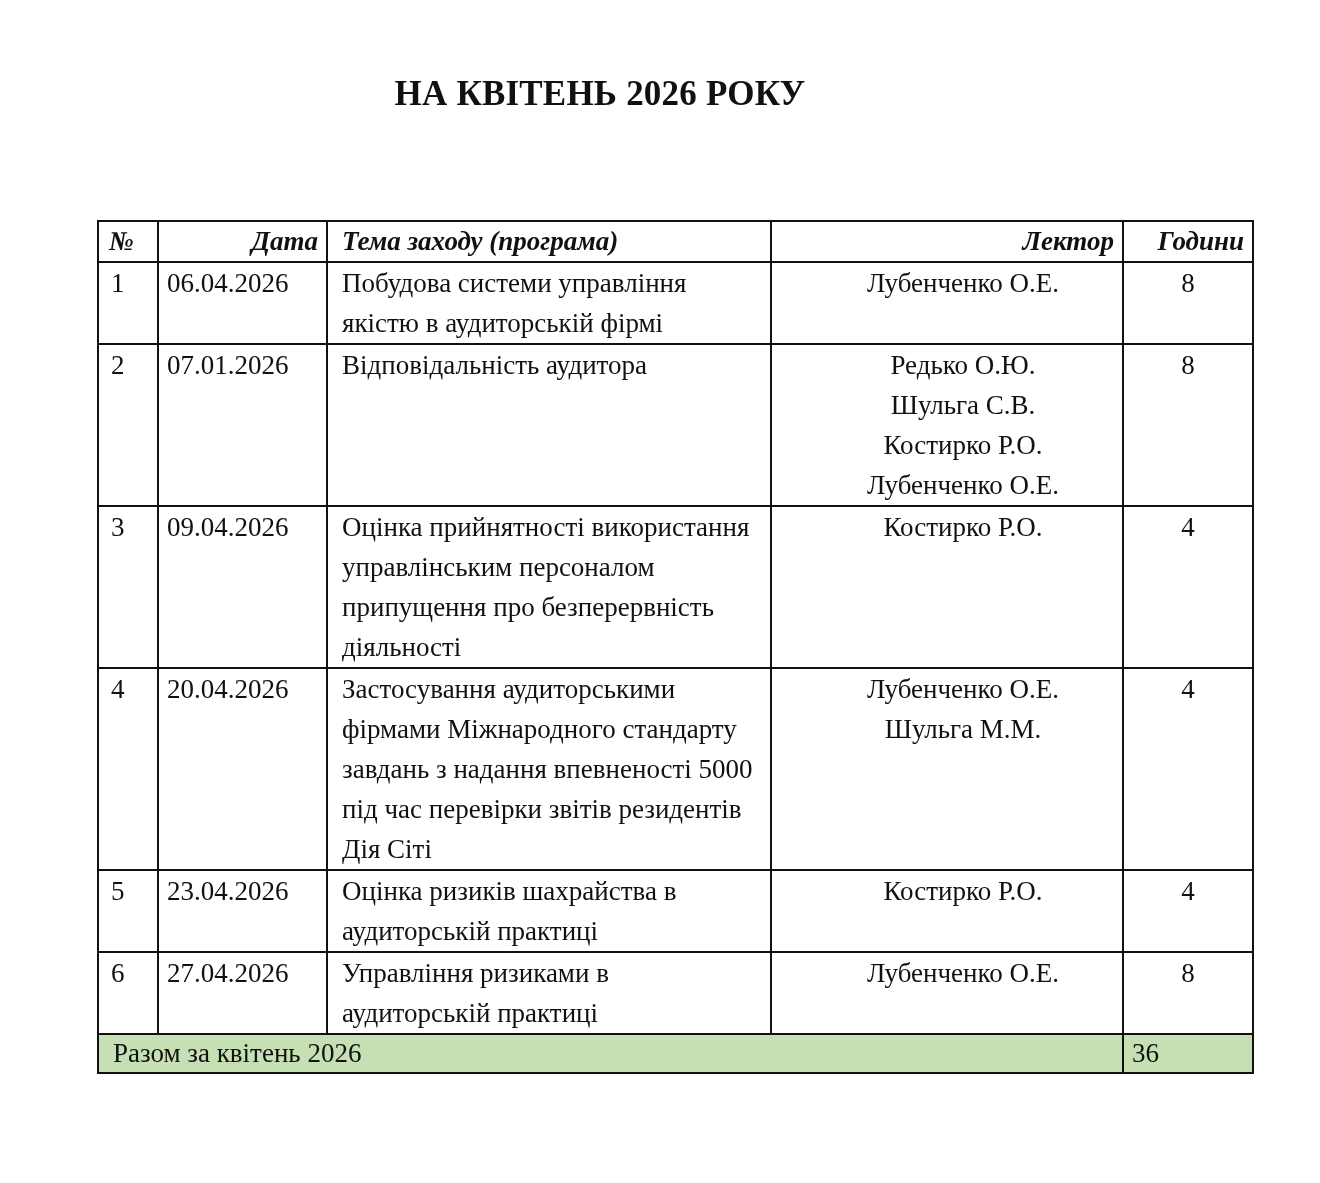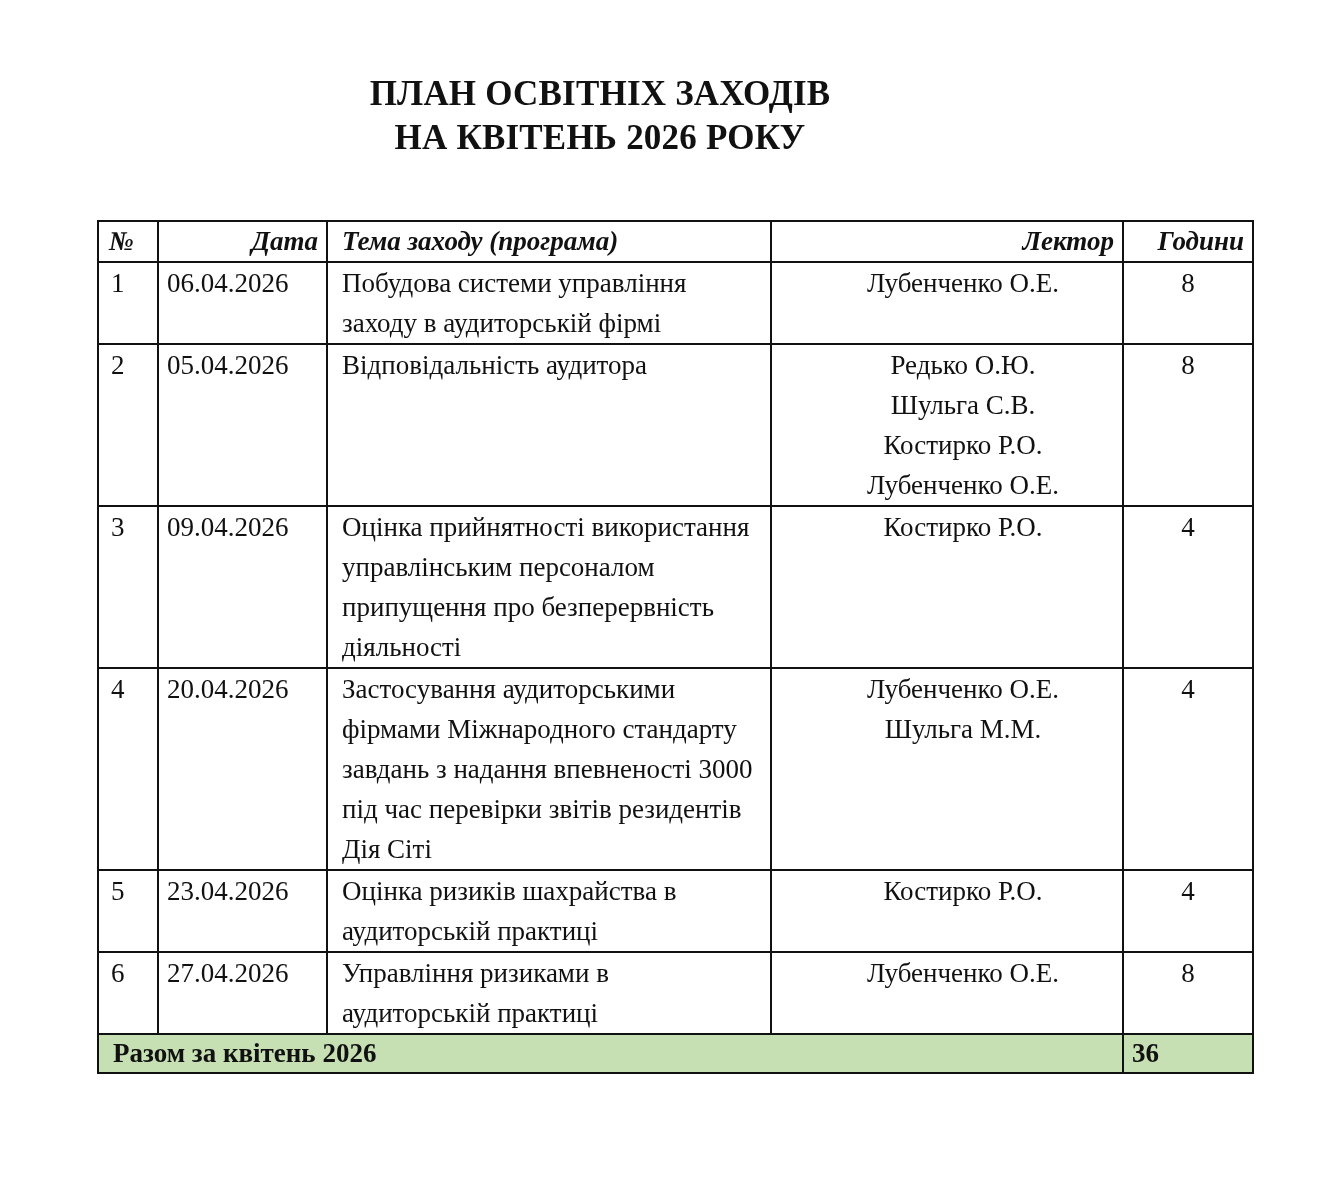--- a/index.html
+++ b/index.html
@@ -62,33 +62,32 @@
     .header-row th.left { text-align: left; padding-left: 14px; }
     .header-row th.center { text-align: right; }
     .header-row th.num { text-align: left; padding-left: 10px; }
     td.c-num { text-align: left; padding-left: 12px; }
     td.c-date { text-align: left; }
     td.c-topic { text-align: left; padding-left: 14px; }
     td.c-lect { text-align: center; padding-left: 40px; }
     td.c-hours { text-align: center; }
     .lect-line { display: block; }
     .total-row td {
-      font-weight: bold;
+      font-weight: normal;
       height: 37px;
       line-height: 37px;
       margin-top: 11px;
     }
     .total-row td.total-label { padding-left: 14px; }
     .total-row td.total-value { text-align: left; }
   </style>
 </head>
 <body>
 
 <div class="title">
-  <span class="line">ПЛАН  ОСВІТНІХ ЗАХОДІВ</span>
   <span class="line">НА КВІТЕНЬ 2026 РОКУ</span>
 </div>
 
 <table class="plan-table">
   <colgroup>
     <col style="width:60px">
     <col style="width:169px">
     <col style="width:444px">
     <col style="width:352px">
     <col style="width:130px">
@@ -98,30 +97,30 @@
     <th class="num">№</th>
     <th class="center">Дата</th>
     <th class="left">Тема  заходу (програма)</th>
     <th class="center">Лектор</th>
     <th class="center">Години</th>
   </tr>
 
   <tr>
     <td class="c-num">1</td>
     <td class="c-date">06.04.2026</td>
-    <td class="c-topic">Побудова системи управління заходу в аудиторській фірмі</td>
+    <td class="c-topic">Побудова системи управління якістю в аудиторській фірмі</td>
     <td class="c-lect">
       <span class="lect-line">Лубенченко О.Е.</span>
     </td>
     <td class="c-hours">8</td>
   </tr>
 
   <tr>
     <td class="c-num">2</td>
-    <td class="c-date">05.04.2026</td>
+    <td class="c-date">07.01.2026</td>
     <td class="c-topic">Відповідальність аудитора</td>
     <td class="c-lect">
       <span class="lect-line">Редько О.Ю.</span>
       <span class="lect-line">Шульга С.В.</span>
       <span class="lect-line">Костирко Р.О.</span>
       <span class="lect-line">Лубенченко О.Е.</span>
     </td>
     <td class="c-hours">8</td>
   </tr>
 
@@ -131,21 +130,21 @@
     <td class="c-topic">Оцінка прийнятності використання управлінським персоналом припущення про безперервність діяльності</td>
     <td class="c-lect">
       <span class="lect-line">Костирко Р.О.</span>
     </td>
     <td class="c-hours">4</td>
   </tr>
 
   <tr>
     <td class="c-num">4</td>
     <td class="c-date">20.04.2026</td>
-    <td class="c-topic">Застосування аудиторськими фірмами Міжнародного стандарту завдань з надання впевненості 3000 під час перевірки звітів резидентів Дія Сіті</td>
+    <td class="c-topic">Застосування аудиторськими фірмами Міжнародного стандарту завдань з надання впевненості 5000 під час перевірки звітів резидентів Дія Сіті</td>
     <td class="c-lect">
       <span class="lect-line">Лубенченко О.Е.</span>
       <span class="lect-line">Шульга М.М.</span>
     </td>
     <td class="c-hours">4</td>
   </tr>
 
   <tr>
     <td class="c-num">5</td>
     <td class="c-date">23.04.2026</td>

